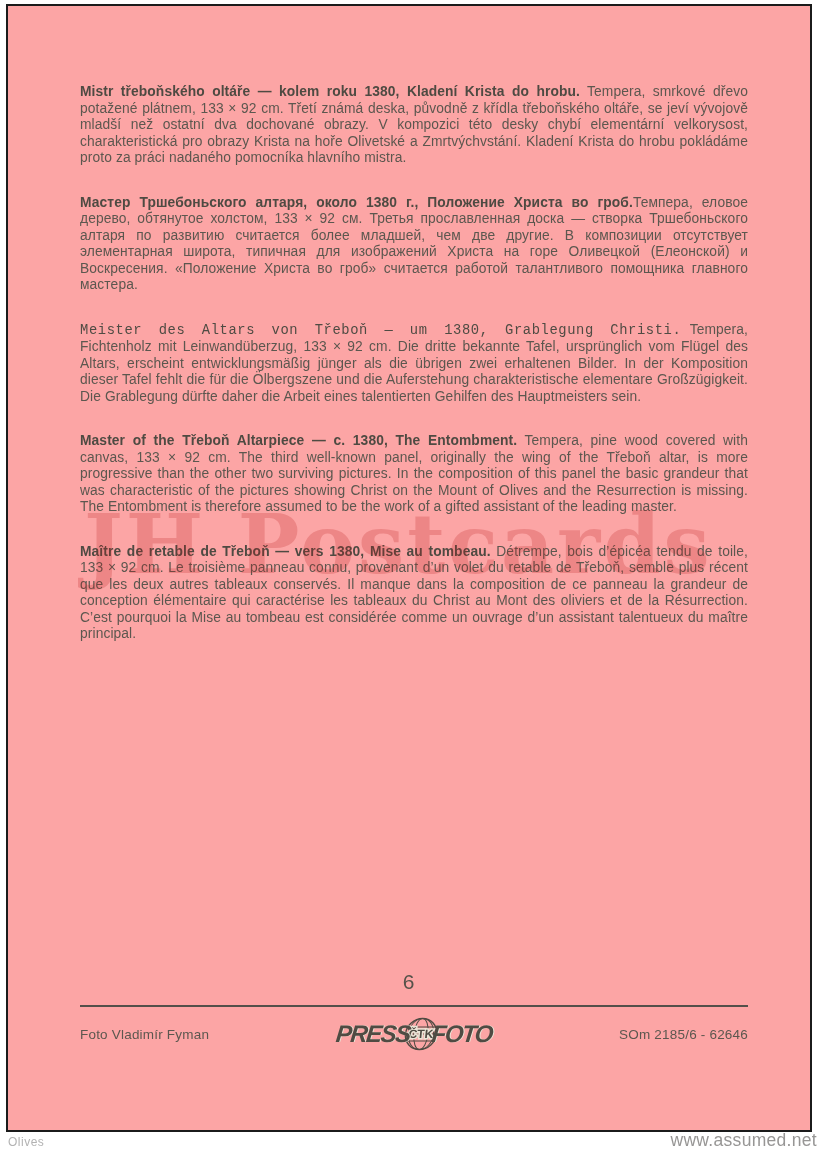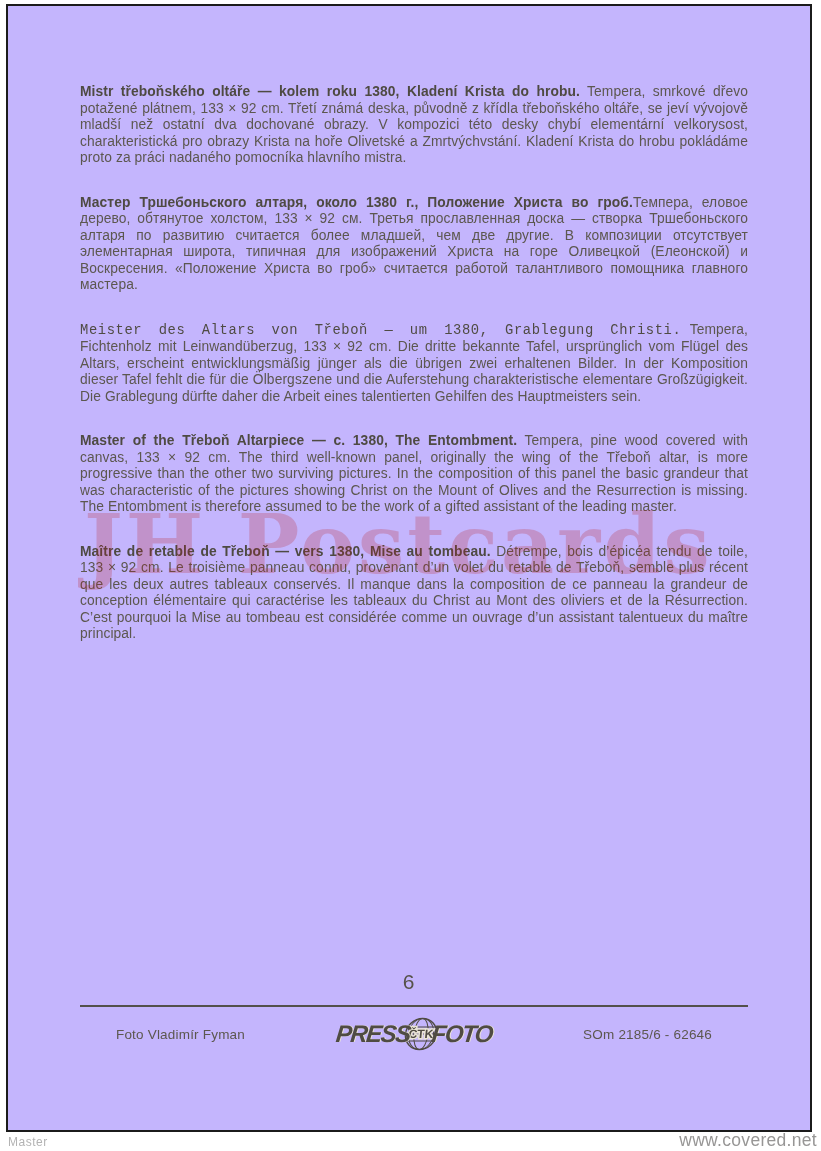--- a/index.html
+++ b/index.html
@@ -2,21 +2,21 @@
 <html><head>
 <meta charset="utf-8">
 <style>
   html,body{margin:0;padding:0;}
   body{
     width:821px;height:1151px;position:relative;background:#ffffff;
     font-family:"Liberation Sans", sans-serif;overflow:hidden;
   }
   .card{
     position:absolute;left:6px;top:4px;width:806px;height:1128px;
-    box-sizing:border-box;border:2px solid #1b1b1b;background:#c4b5fd;
+    box-sizing:border-box;border:2px solid #1b1b1b;background:#fca5a5;
   }
   .text-block{
     position:absolute;left:72px;right:62px;top:78px;
   }
   .caption{
     margin:0 0 28px 0;font-size:13.8px;line-height:16.5px;color:#5c574f;
     text-align:justify;letter-spacing:0.1px;
   }
   .caption strong{color:#4e4a42;font-weight:bold;}
   .caption.serif-head strong{
@@ -25,21 +25,21 @@
   }
   .page-number{
     position:absolute;top:964px;left:0;width:100%;text-align:center;
     font-size:21px;color:#56524a;letter-spacing:1px;
   }
   .rule{
     position:absolute;top:999px;left:72px;width:668px;height:2px;background:#53504a;
   }
   .footer-row{
     position:absolute;top:1010px;left:72px;right:62px;height:36px;
-    display:flex;justify-content:center;align-items:center;
+    display:flex;justify-content:space-between;align-items:center;
   }
   .credit,.catalog{font-size:13.5px;color:#5c574f;letter-spacing:0.2px;}
   .credit{width:220px;text-align:left;}
   .catalog{width:220px;text-align:right;}
   .presslogo{display:flex;align-items:center;transform:skewX(-6deg);}
   .logo-press,.logo-foto{
     position:relative;z-index:1;font-weight:bold;font-style:italic;
     font-size:24px;letter-spacing:-1.5px;color:#4f4b43;
     text-shadow:1px 0 0 #ebe5d7;
   }
@@ -93,14 +93,14 @@
       </svg>
       <span class="logo-foto">FOTO</span>
     </div>
 
     <div class="catalog">SOm 2185/6 - 62646</div>
   </div>
 
 </div>
 
 <div class="wm-center">JH Postcards</div>
-<div class="wm-left">Master</div>
-<div class="wm-right">www.covered.net</div>
+<div class="wm-left">Olives</div>
+<div class="wm-right">www.assumed.net</div>
 
 </body></html>

